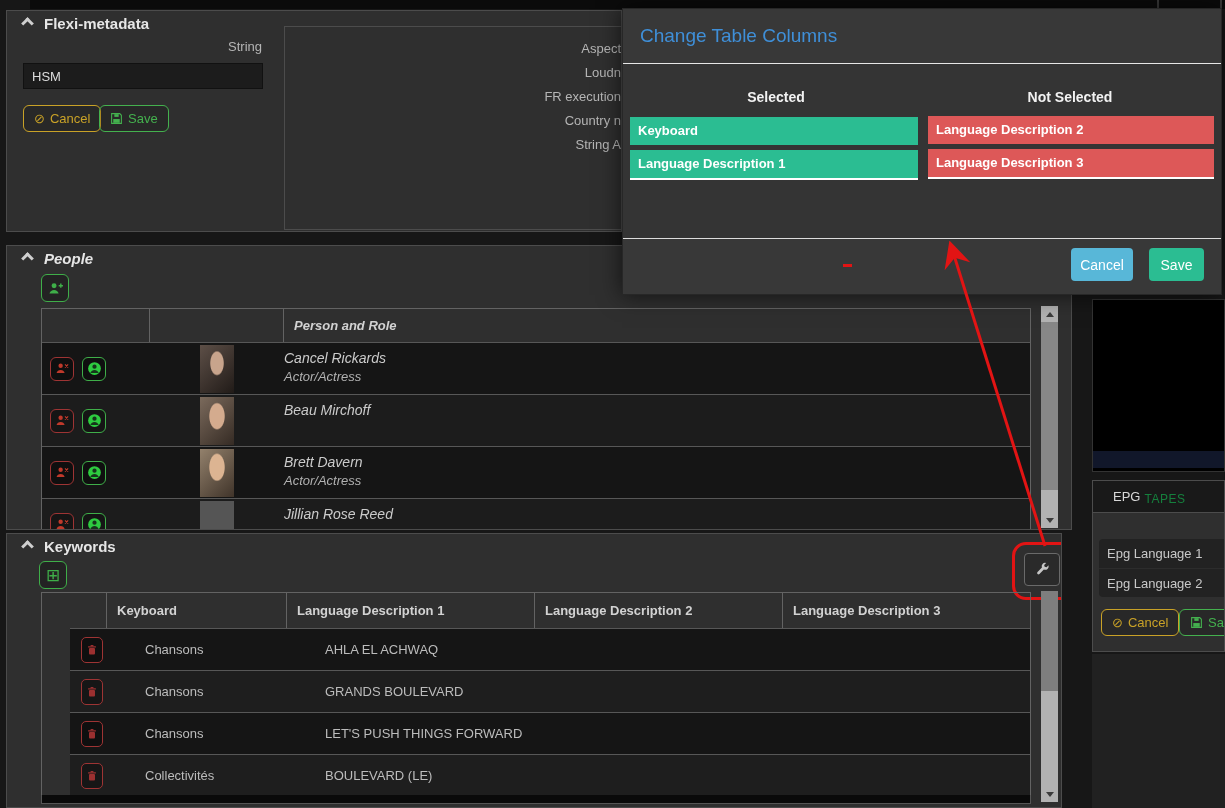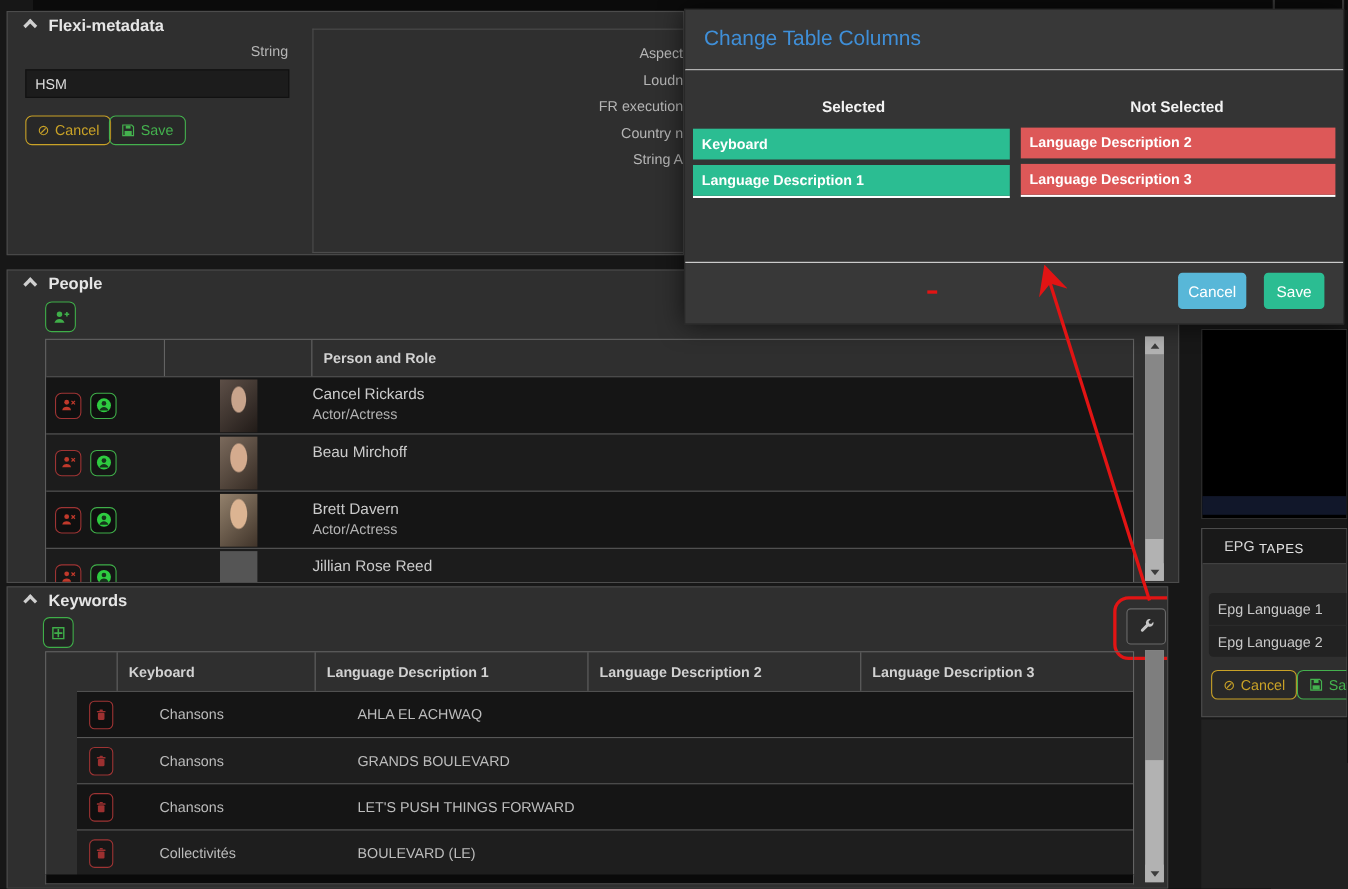--- a/index.html
+++ b/index.html
@@ -28,21 +28,21 @@
   #flexi { left:6px; top:10px; width:616px; height:222px; }
   #asset-label { position:absolute; left:100px; top:28px; width:155px; text-align:right; color:#b5b5b5; font-size:13px; }
   #asset-input { position:absolute; left:16px; top:52px; width:240px; height:26px; background:#1c1c1c; border:1px solid #111; color:#dcdcdc; font-size:13px; padding:0 8px; font-family:inherit; }
   #flexi-cancel { position:absolute; left:16px; top:94px; }
   #flexi-save { position:absolute; left:92px; top:94px; }
   #form-box { position:absolute; left:277px; top:15px; right:-2px; bottom:1px; border:1px solid #4c4c4c; border-right:none; }
   #form-labels { position:absolute; left:277px; top:26px; width:337px; text-align:right; }
   .flabel { color:#b5b5b5; font-size:13px; height:24px; line-height:24px; }
 
   
-  #people { left:6px; top:245px; width:1066px; height:285px; }
+  #people { left:6px; top:245px; width:1066px; height:285px;font-style:italic; }
   #add-person { position:absolute; left:34px; top:28px; width:28px; height:28px; }
   .ptable { position:absolute; left:34px; top:62px; width:990px; border:1px solid #636363; }
   .phead { display:grid; grid-template-columns:108px 134px 1fr; height:33px; }
   .phead .hc { border-right:1px solid #636363; display:flex; align-items:center; padding-left:10px; color:#d2d2d2; font-size:13px; font-weight:bold; }
   .phead .hc:last-child { border-right:none; }
   .prow { display:grid; grid-template-columns:108px 134px 1fr; height:52px; background:#151515; border-top:1px solid #575757; }
   .prow.alt { background:#1c1c1c; }
   .pact { display:flex; align-items:center; gap:8px; padding-left:8px; }
   .pphoto { display:flex; align-items:center; justify-content:center; }
   .photo { width:34px; height:48px; background:#555; }
@@ -79,21 +79,21 @@
   .kcell { color:#bcbcbc; font-size:13px; padding-left:10px; }
   #kw-partial { position:absolute; left:34px; top:261px; width:990px; height:9px; background:#0a0a0a; border:1px solid #555; border-top:none; }
 
   
   #video { position:absolute; left:1092px; top:299px; width:133px; height:173px; background:#000; border:1px solid #333; }
   #video .ctrl { position:absolute; left:0; bottom:3px; width:100%; height:17px; background:#11172a; }
   #epg { left:1092px; top:480px; width:133px; height:172px; }
   #epg-tabs { position:absolute; left:0; top:0; width:100%; height:32px; background:#191919; border-bottom:1px solid #4c4c4c; display:flex; align-items:center; gap:4px; padding-left:20px; }
   .tab { font-size:13px; cursor:pointer; }
   .tab.active { color:#d8d8d8; }
-  .tab.inactive { color:#e5e5e5; font-size:12px; padding-top:4px; letter-spacing:.5px; }
+  .tab.inactive { color:#15803d; font-size:12px; padding-top:4px; letter-spacing:.5px; }
   #epg-fields { position:absolute; left:6px; top:58px; width:130px; background:#222; border-radius:4px; }
   .epg-row { height:29px; line-height:29px; padding-left:8px; color:#c9c9c9; font-size:13px; cursor:text; }
   .epg-row.b { border-top:1px solid #2c2c2c; }
   #epg-cancel { position:absolute; left:8px; top:128px; }
   #epg-save { position:absolute; left:86px; top:128px; }
   #right-lower { position:absolute; left:1092px; top:654px; width:133px; height:154px; background:#212121; }
 
   
   #modal { position:absolute; left:622px; top:8px; width:600px; height:287px; background:#383838; border:1px solid #272727; box-shadow:0 0 22px rgba(0,0,0,.65); z-index:50; }
   #modal-title { position:absolute; left:17px; top:16px; color:#3f8fd8; font-size:19px; }

